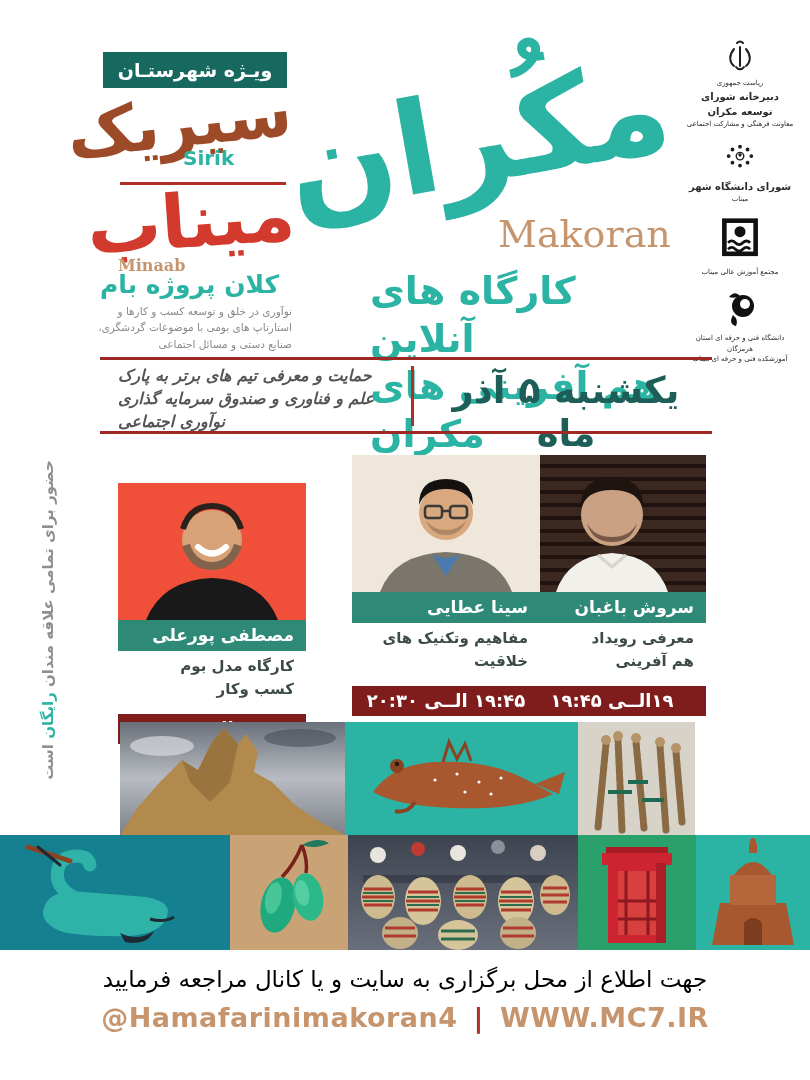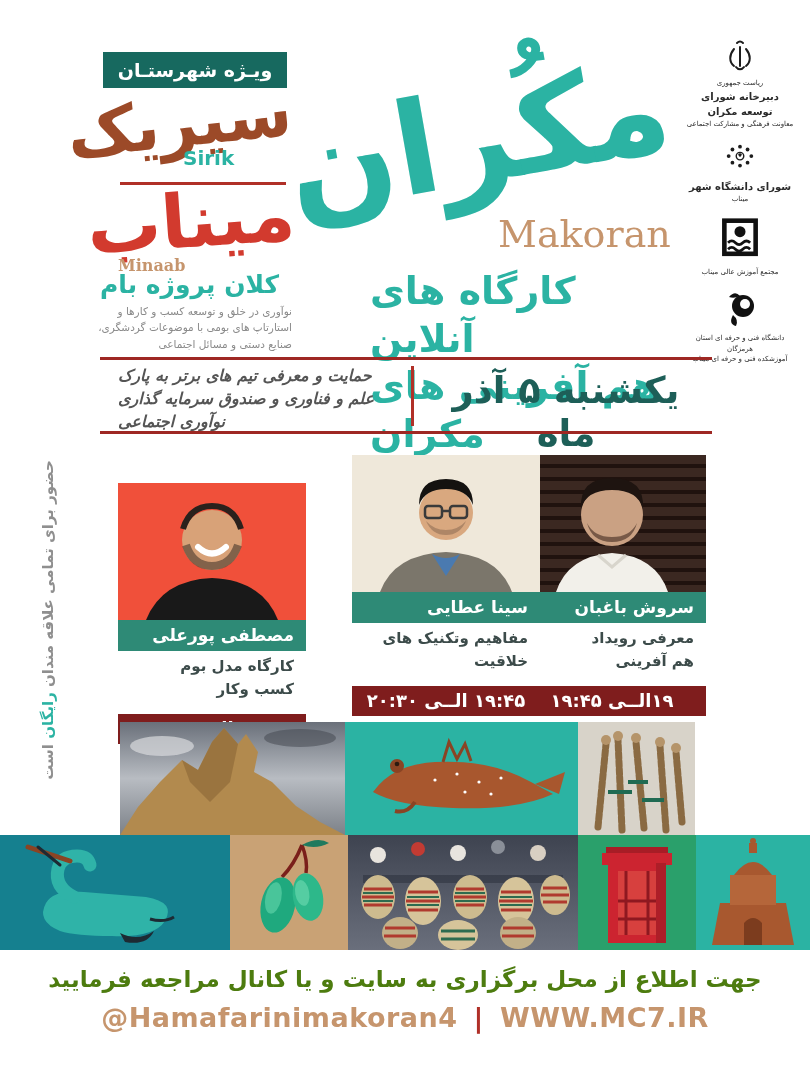--- a/index.html
+++ b/index.html
@@ -52,21 +52,21 @@
     direction:rtl;text-align:right;padding:4px 12px 0;box-sizing:border-box;line-height:1.55;}
   .timeband{height:30px;background:#7f1d1d;color:#fff;font-size:18px;font-weight:bold;
     direction:rtl;text-align:center;line-height:30px;}
   
   .side-note{left:48px;top:620px;width:390px;transform:translate(-50%,-50%) rotate(-90deg);
     font-size:15px;font-weight:bold;color:#8f8f8f;text-align:center;white-space:nowrap;direction:rtl;}
   .side-note .hl{color:#2bb3a3;}
   
   .tile{position:absolute;overflow:hidden;}
   
-  .footer-info{left:0;top:966px;width:810px;font-size:23px;font-weight:bold;color:#4d7c0f;
+  .footer-info{left:0;top:966px;width:810px;font-size:23px;font-weight:normal;color:#000000;
     direction:rtl;text-align:center;}
   .footer-handles{left:0;top:1002px;width:810px;font-size:27px;font-weight:bold;color:#c6956d;
     text-align:center;letter-spacing:0.5px;}
   .footer-handles .pipe{color:#b03028;padding:0 16px;}
 </style>
 </head>
 <body>
 
 <div id="poster">
 

